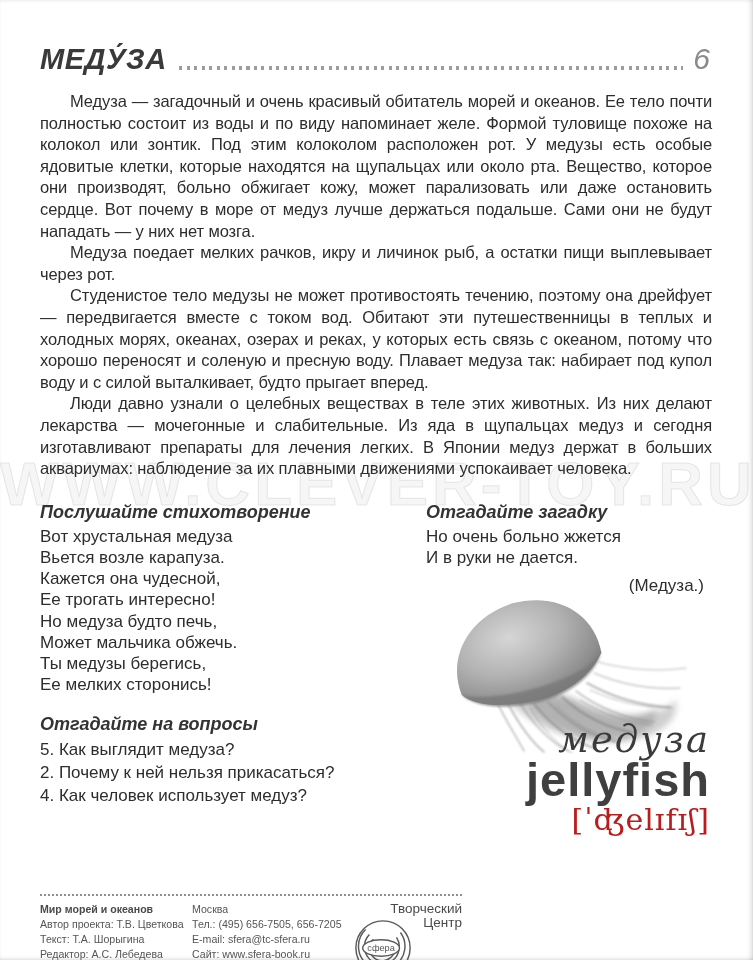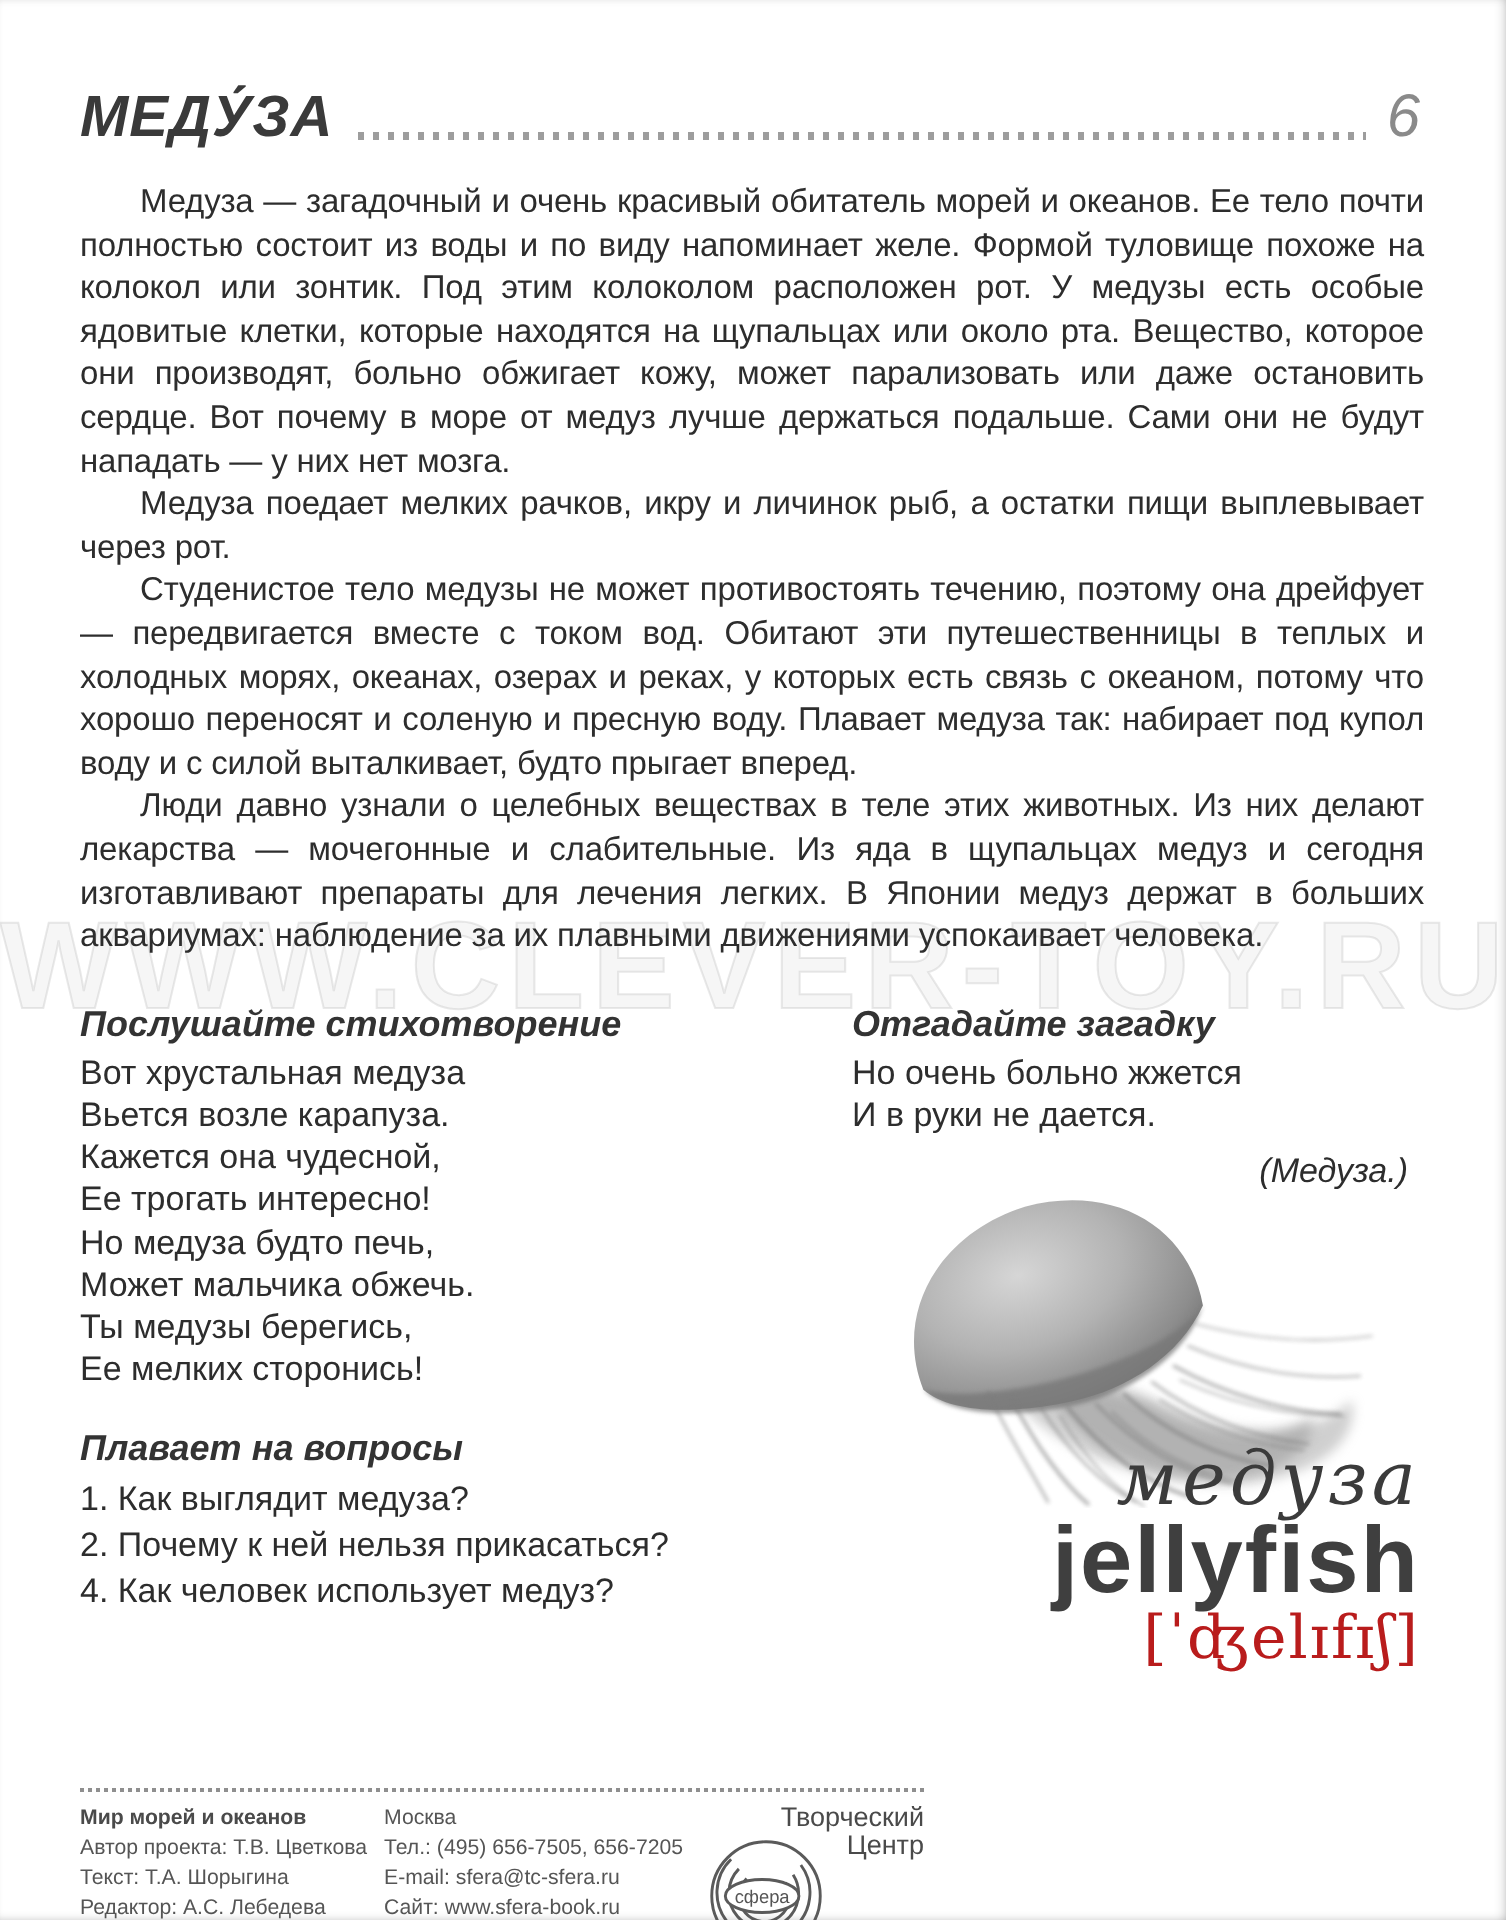--- a/index.html
+++ b/index.html
@@ -65,21 +65,21 @@
 
   h2.sub{
     margin:16px 0 3px 0;
     font-size:18px;font-weight:bold;font-style:italic;
     color:#333;
   }
   .verse-line,.riddle-line{font-size:17px;line-height:21.2px;color:#2d2d2d;}
   .q-line{font-size:17px;line-height:23px;color:#2d2d2d;}
   .questions h2.sub{margin-top:19px;}
   .riddle-answer{
-    font-size:17px;font-style:italic;text-align:right;
+    font-size:17px;text-align:right;
     padding-right:8px;margin-top:8px;color:#2d2d2d;
   }
 
   .jelly-wrap{margin:0 0 0 6px;line-height:0;}
 
   .vocab{
     text-align:right;
     padding-right:2px;
     margin-top:-34px;
   }
@@ -148,22 +148,22 @@
           <div class="verse-line">Вьется возле карапуза.</div>
           <div class="verse-line">Кажется она чудесной,</div>
           <div class="verse-line">Ее трогать интересно!</div>
           <div class="verse-line">Но медуза будто печь,</div>
           <div class="verse-line">Может мальчика обжечь.</div>
           <div class="verse-line">Ты медузы берегись,</div>
           <div class="verse-line">Ее мелких сторонись!</div>
         </div>
 
         <div class="questions">
-          <h2 class="sub">Плавает на вопросы</h2>
-          <div class="q-line">1. Как выглядит медуза?</div>
+          <h2 class="sub">Отгадайте на вопросы</h2>
+          <div class="q-line">5. Как выглядит медуза?</div>
           <div class="q-line">2. Почему к ней нельзя прикасаться?</div>
           <div class="q-line">4. Как человек использует медуз?</div>
         </div>
       </div>
 
       <div class="col-right">
         <div class="riddle">
           <h2 class="sub">Отгадайте загадку</h2>
           <div class="riddle-line">Но очень больно жжется</div>
           <div class="riddle-line">И в руки не дается.</div>

